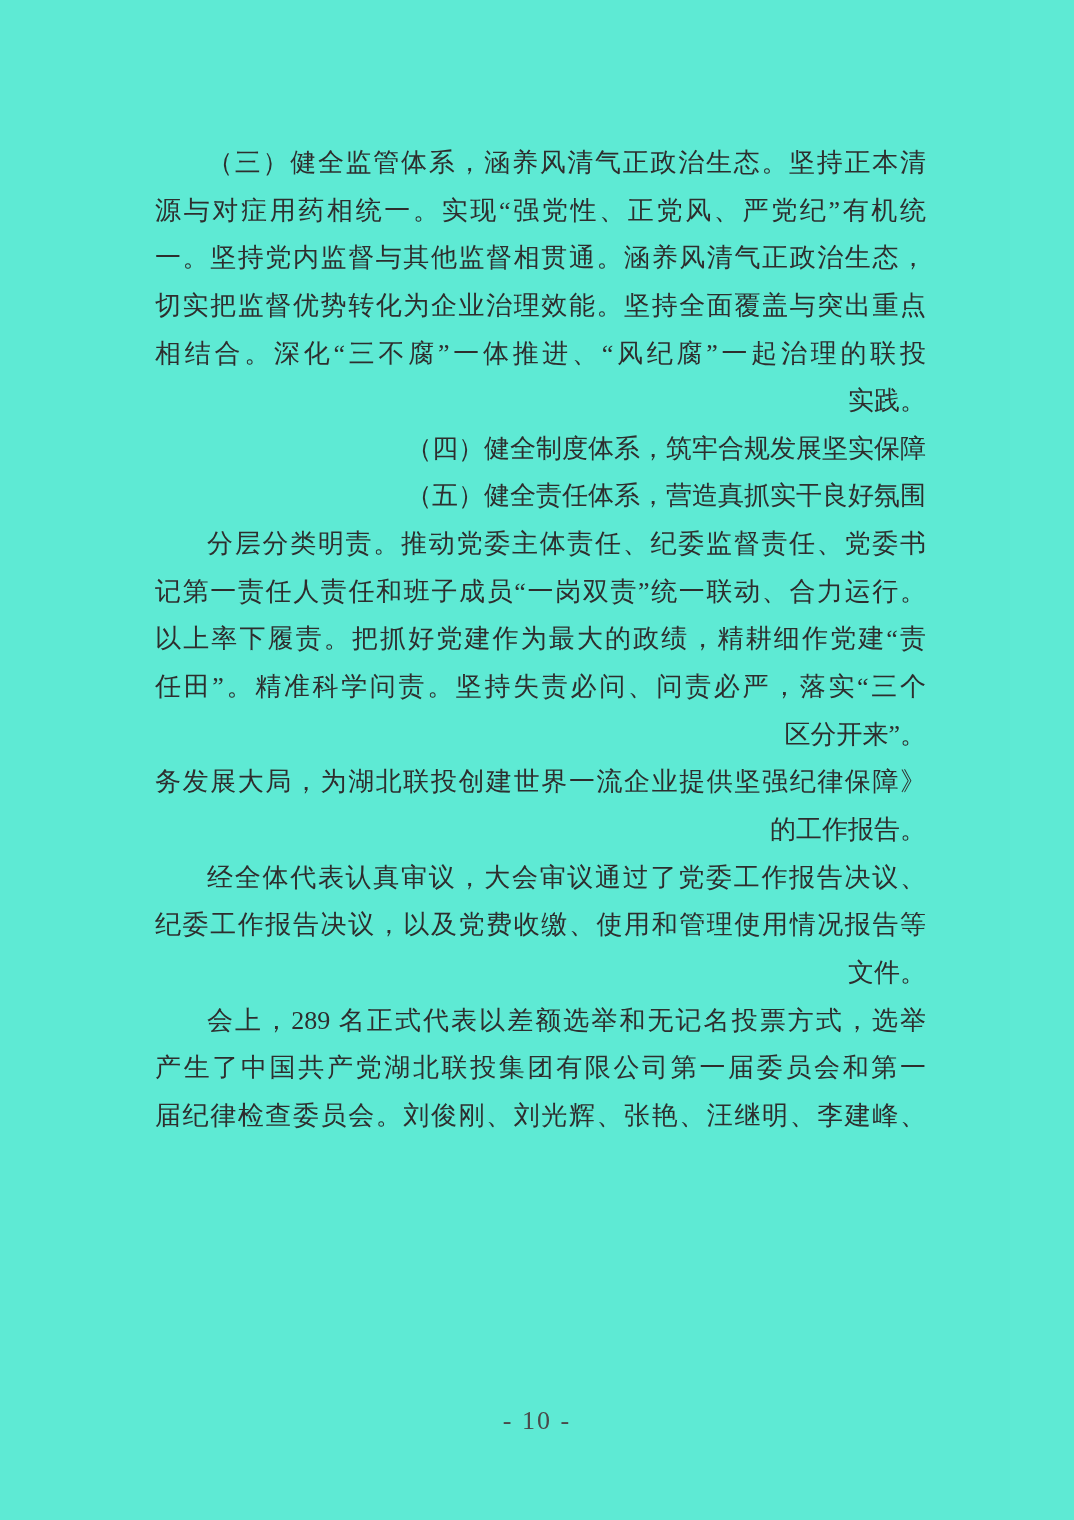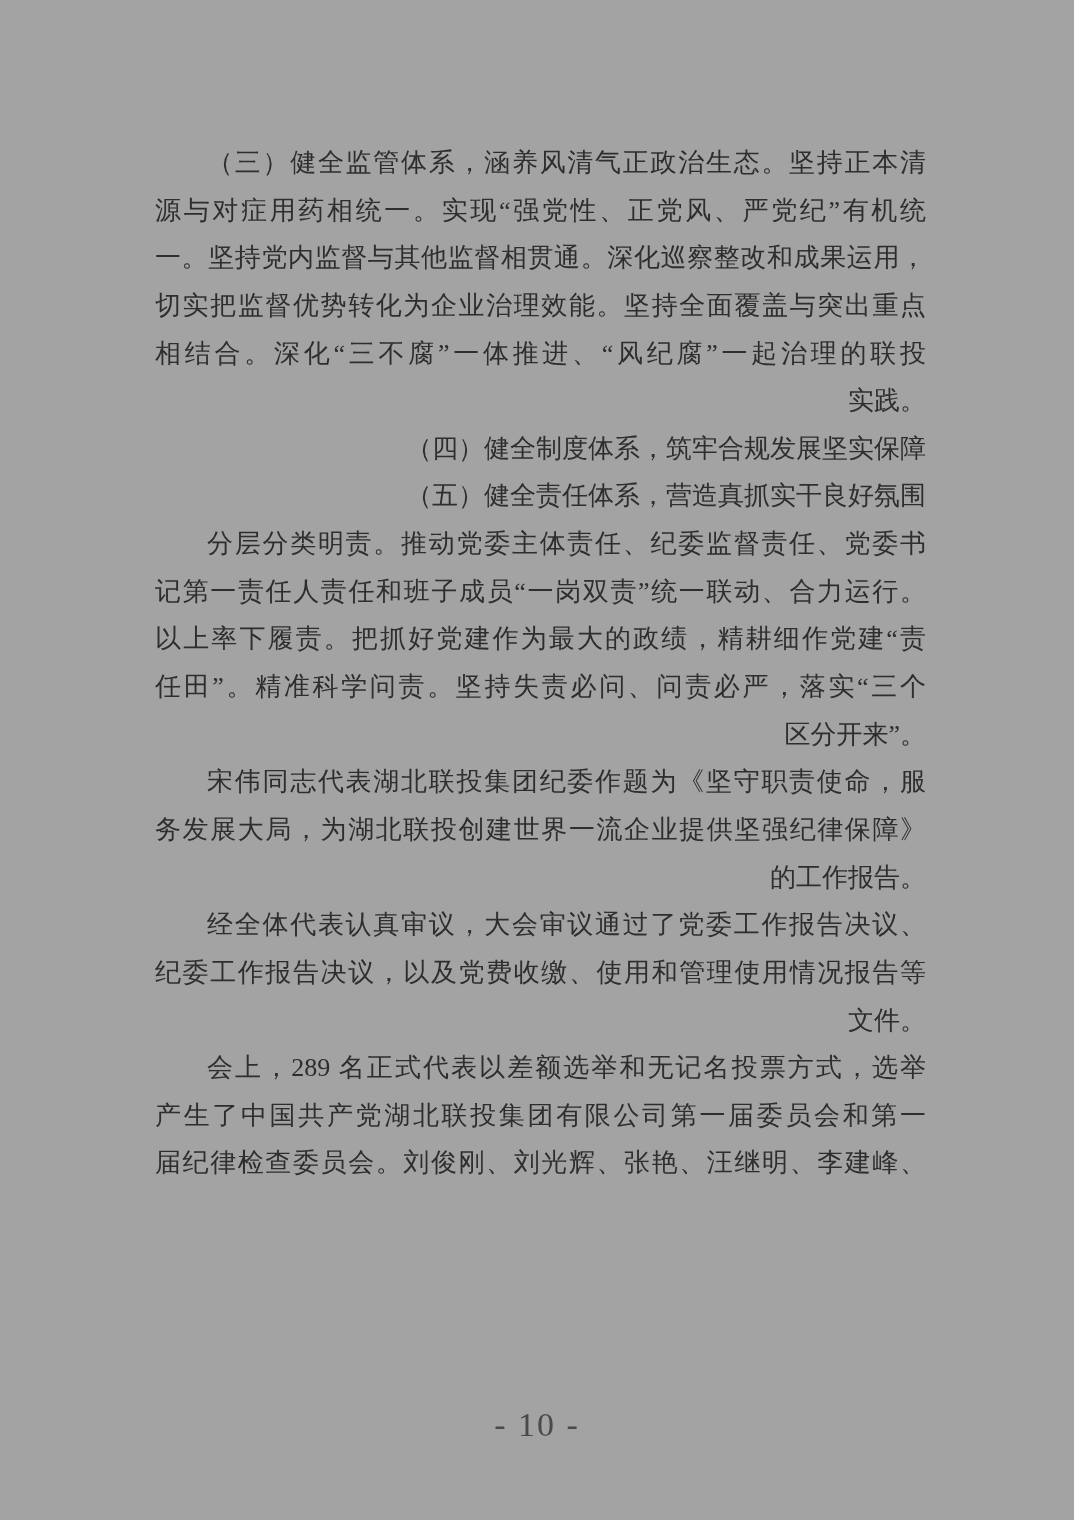--- a/index.html
+++ b/index.html
@@ -4,21 +4,21 @@
 <style>
   html, body {
     margin: 0;
     padding: 0;
     background: #ffffff;
   }
   .page {
     position: relative;
     width: 1074px;
     height: 1520px;
-    background: #a3a3a3;
+    background: #5eead4;
     overflow: hidden;
     font-family: "Liberation Serif", "DejaVu Serif", serif;
   }
   .content {
     position: absolute;
     left: 155px;
     top: 139px;
     width: 771px;
   }
   .para {
@@ -39,35 +39,35 @@
   .line.j {
     text-align: justify;
     text-align-last: justify;
   }
   .footer {
     position: absolute;
     left: 0;
     top: 1406px;
     width: 100%;
     text-align: center;
-    font-size: 34px;
+    font-size: 26px;
     color: #4a4a4a;
     letter-spacing: 2px;
   }
 </style>
 </head>
 <body>
 
 <div class="page">
   <div class="content">
 
     <div class="para">
       <div class="line i j">（三）健全监管体系，涵养风清气正政治生态。坚持正本清</div>
       <div class="line j">源与对症用药相统一。实现“强党性、正党风、严党纪”有机统</div>
-      <div class="line j">一。坚持党内监督与其他监督相贯通。深化巡察整改和成果运用，</div>
+      <div class="line j">一。坚持党内监督与其他监督相贯通。涵养风清气正政治生态，</div>
       <div class="line j">切实把监督优势转化为企业治理效能。坚持全面覆盖与突出重点</div>
       <div class="line j">相结合。深化“三不腐”一体推进、“风纪腐”一起治理的联投</div>
       <div class="line">实践。</div>
     </div>
 
     <div class="para">
       <div class="line i">（四）健全制度体系，筑牢合规发展坚实保障</div>
     </div>
 
 
@@ -77,21 +77,20 @@
 
     <div class="para">
       <div class="line i j">分层分类明责。推动党委主体责任、纪委监督责任、党委书</div>
       <div class="line j">记第一责任人责任和班子成员“一岗双责”统一联动、合力运行。</div>
       <div class="line j">以上率下履责。把抓好党建作为最大的政绩，精耕细作党建“责</div>
       <div class="line j">任田”。精准科学问责。坚持失责必问、问责必严，落实“三个</div>
       <div class="line">区分开来”。</div>
     </div>
 
     <div class="para">
-      <div class="line i j">宋伟同志代表湖北联投集团纪委作题为《坚守职责使命，服</div>
       <div class="line j">务发展大局，为湖北联投创建世界一流企业提供坚强纪律保障》</div>
       <div class="line">的工作报告。</div>
     </div>
 
     <div class="para">
       <div class="line i j">经全体代表认真审议，大会审议通过了党委工作报告决议、</div>
       <div class="line j">纪委工作报告决议，以及党费收缴、使用和管理使用情况报告等</div>
       <div class="line">文件。</div>
     </div>
 

